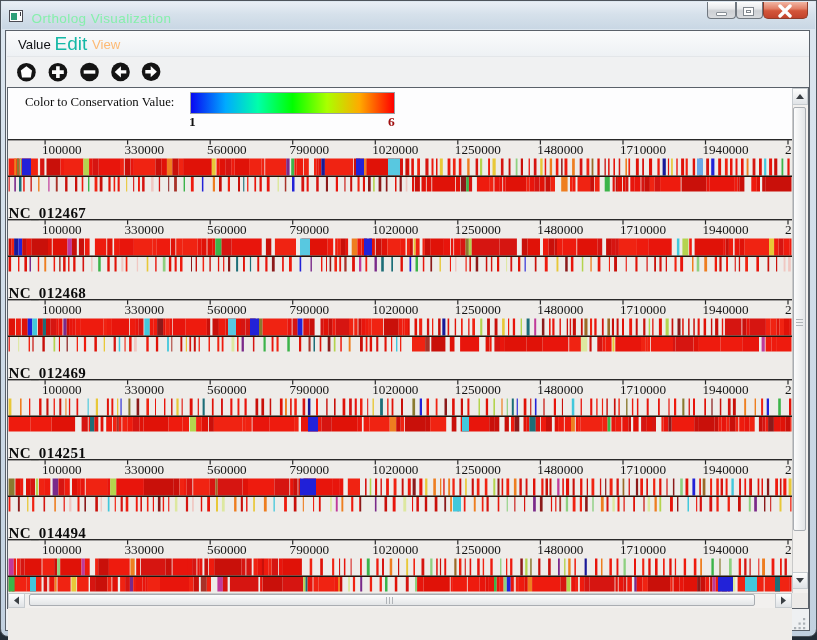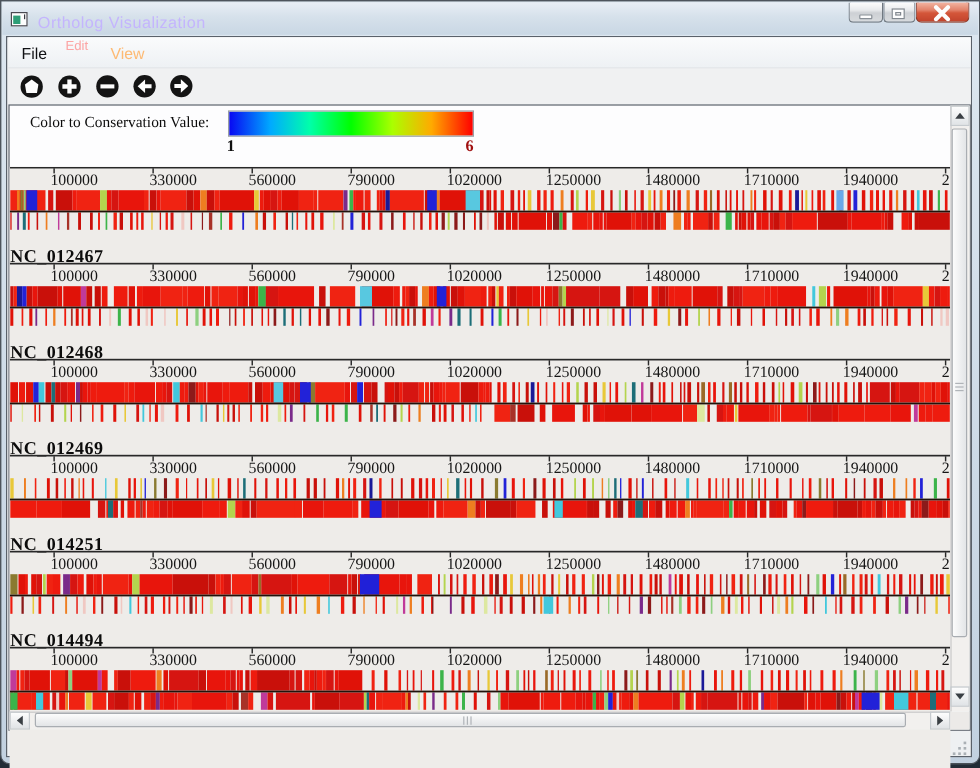--- a/index.html
+++ b/index.html
@@ -13,21 +13,21 @@
      background:linear-gradient(#dde7f0,#c2d1e0);box-sizing:border-box;
      border:1.5px solid #4d545c;border-top-width:1.8px;"></div>
 
 <div class="abs" style="left:2px;top:1.8px;width:813px;height:27.7px;
      background:linear-gradient(#e8eef5 0%,#d6e1eb 45%,#c9d7e4 100%)"></div>
 
 <div class="abs" style="left:9px;top:10px;width:14px;height:12px;background:#fdfdfd;
      border:1.2px solid #4a4a52;box-sizing:border-box"></div>
 <div class="abs" style="left:11px;top:12.5px;width:6px;height:7px;background:#2e9e77"></div>
 <div class="abs" style="left:20.3px;top:12px;width:1.2px;height:3.5px;background:#3a3a42"></div>
-<div class="abs" style="left:31.5px;top:11px;font-size:13.5px;letter-spacing:0.4px;color:#c4b5fd">Ortholog Visualization</div>
+<div class="abs" style="left:31.5px;top:11px;font-size:13.5px;letter-spacing:0.4px;color:#86efac">Ortholog Visualization</div>
 
 <div class="abs" style="left:707px;top:1.8px;width:29px;height:17.7px;border-radius:0 0 4px 4px;
      background:linear-gradient(#fdfdfd 0%,#e8eaec 40%,#cdd0d4 55%,#d8dbde 100%);
      border:1px solid #707880;border-top:none;box-sizing:border-box"></div>
 <div class="abs" style="left:716px;top:12px;width:11px;height:3.6px;background:#fdfdfd;
      border:1px solid #888f96;border-radius:1px;box-sizing:border-box"></div>
 <div class="abs" style="left:736px;top:1.8px;width:26.5px;height:17.7px;border-radius:0 0 4px 4px;
      background:linear-gradient(#fdfdfd 0%,#e8eaec 40%,#cdd0d4 55%,#d8dbde 100%);
      border:1px solid #707880;border-top:none;box-sizing:border-box"></div>
 <div class="abs" style="left:743px;top:6.8px;width:11px;height:9.5px;background:#fdfdfd;
@@ -39,22 +39,22 @@
      border:1px solid #8e3c2a;border-top:none;box-sizing:border-box"></div>
 <svg class="abs" style="left:777px;top:4px" width="16" height="14" viewBox="0 0 16 14">
   <path d="M3 2 L13 12 M13 2 L3 12" stroke="#fdfdfd" stroke-width="3.4" stroke-linecap="round"></path>
 </svg>
 
 <div class="abs" style="left:5px;top:29.5px;width:805px;height:601px;background:#eef0f2;
      border:1.5px solid #5a616a;box-sizing:border-box"></div>
 
 <div class="abs" style="left:6.5px;top:31px;width:802px;height:24.5px;
      background:linear-gradient(#fafbfc,#eef1f4)"></div>
-<div class="abs" style="left:18px;top:36.5px;font-size:13.2px;color:#101114">File</div>
-<div class="abs" style="left:54.5px;top:33px;font-size:11px;color:#fca5a5">Edit</div>
+<div class="abs" style="left:18px;top:36.5px;font-size:13.2px;color:#101114">Value</div>
+<div class="abs" style="left:54.5px;top:33px;font-size:19px;color:#14b8a6">Edit</div>
 <div class="abs" style="left:92px;top:36.5px;font-size:13.2px;color:#fdba74">View</div>
 
 <div class="abs" style="left:6.5px;top:55.5px;width:802px;height:31px;background:#f0f1f2;
      border-top:1px solid #e3e6e9"></div>
 <svg class="abs" style="left:6.5px;top:55.5px" width="180" height="31" viewBox="0 0 180 31">
   <g fill="#141414">
     <circle cx="19.4" cy="16.2" r="9.3"></circle>
     <circle cx="50.9" cy="16.2" r="9.3"></circle>
     <circle cx="82.5" cy="16.0" r="9.3"></circle>
     <circle cx="113.5" cy="15.9" r="9.3"></circle>

